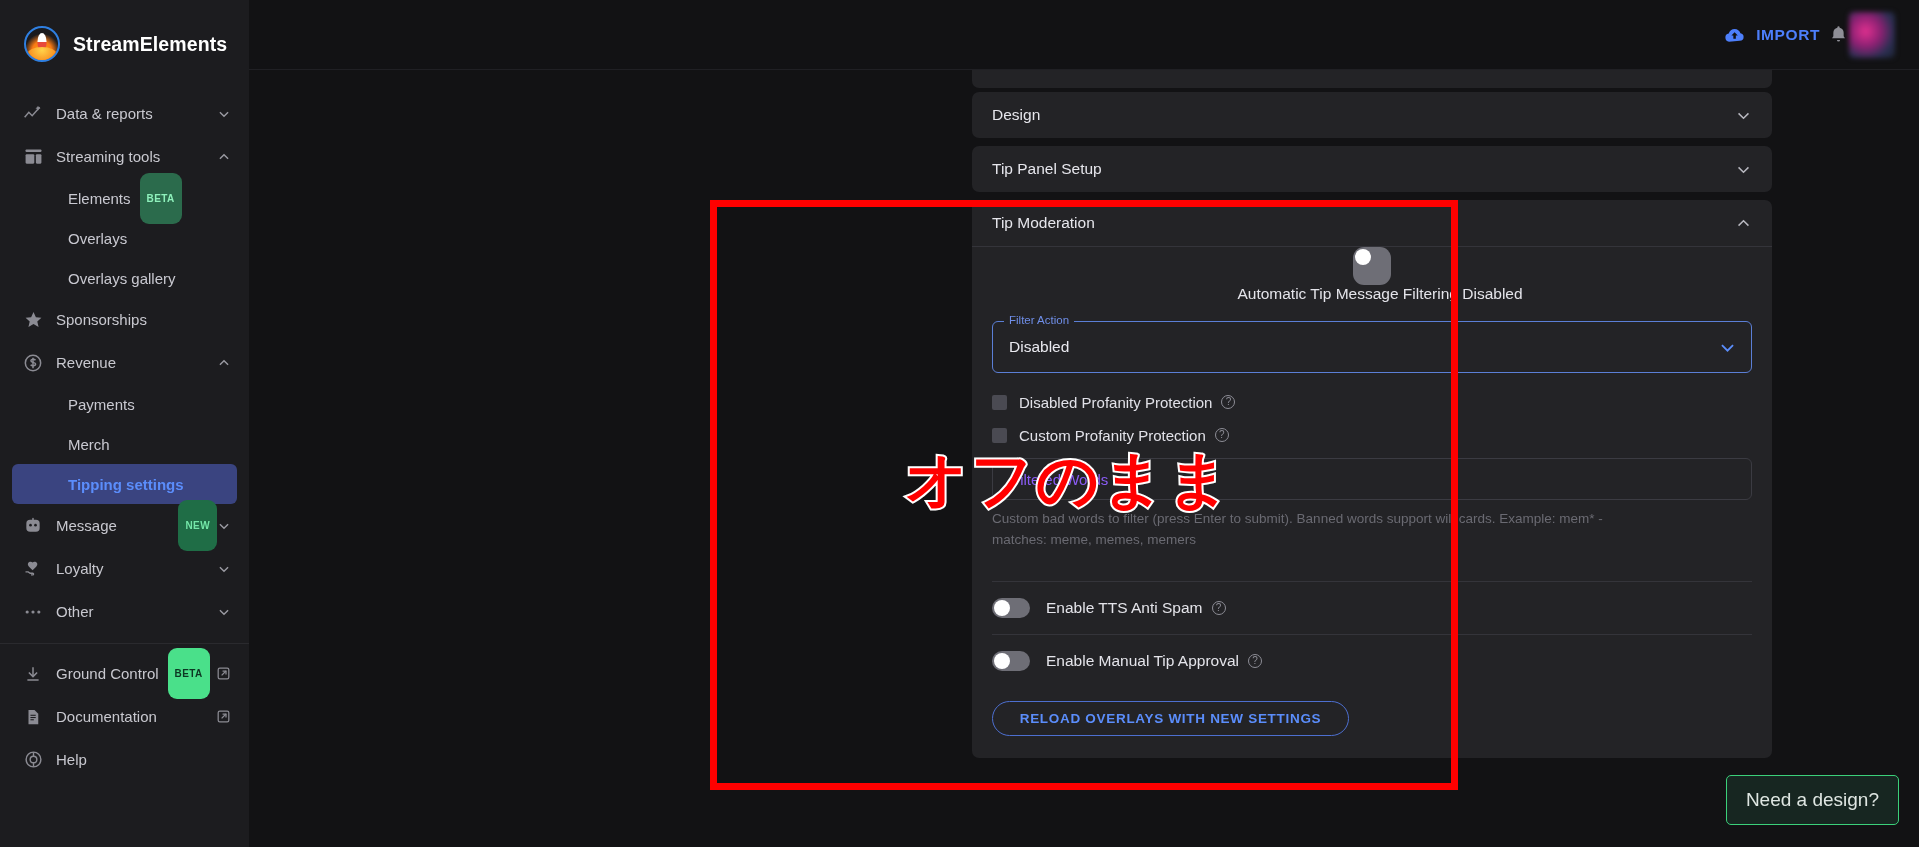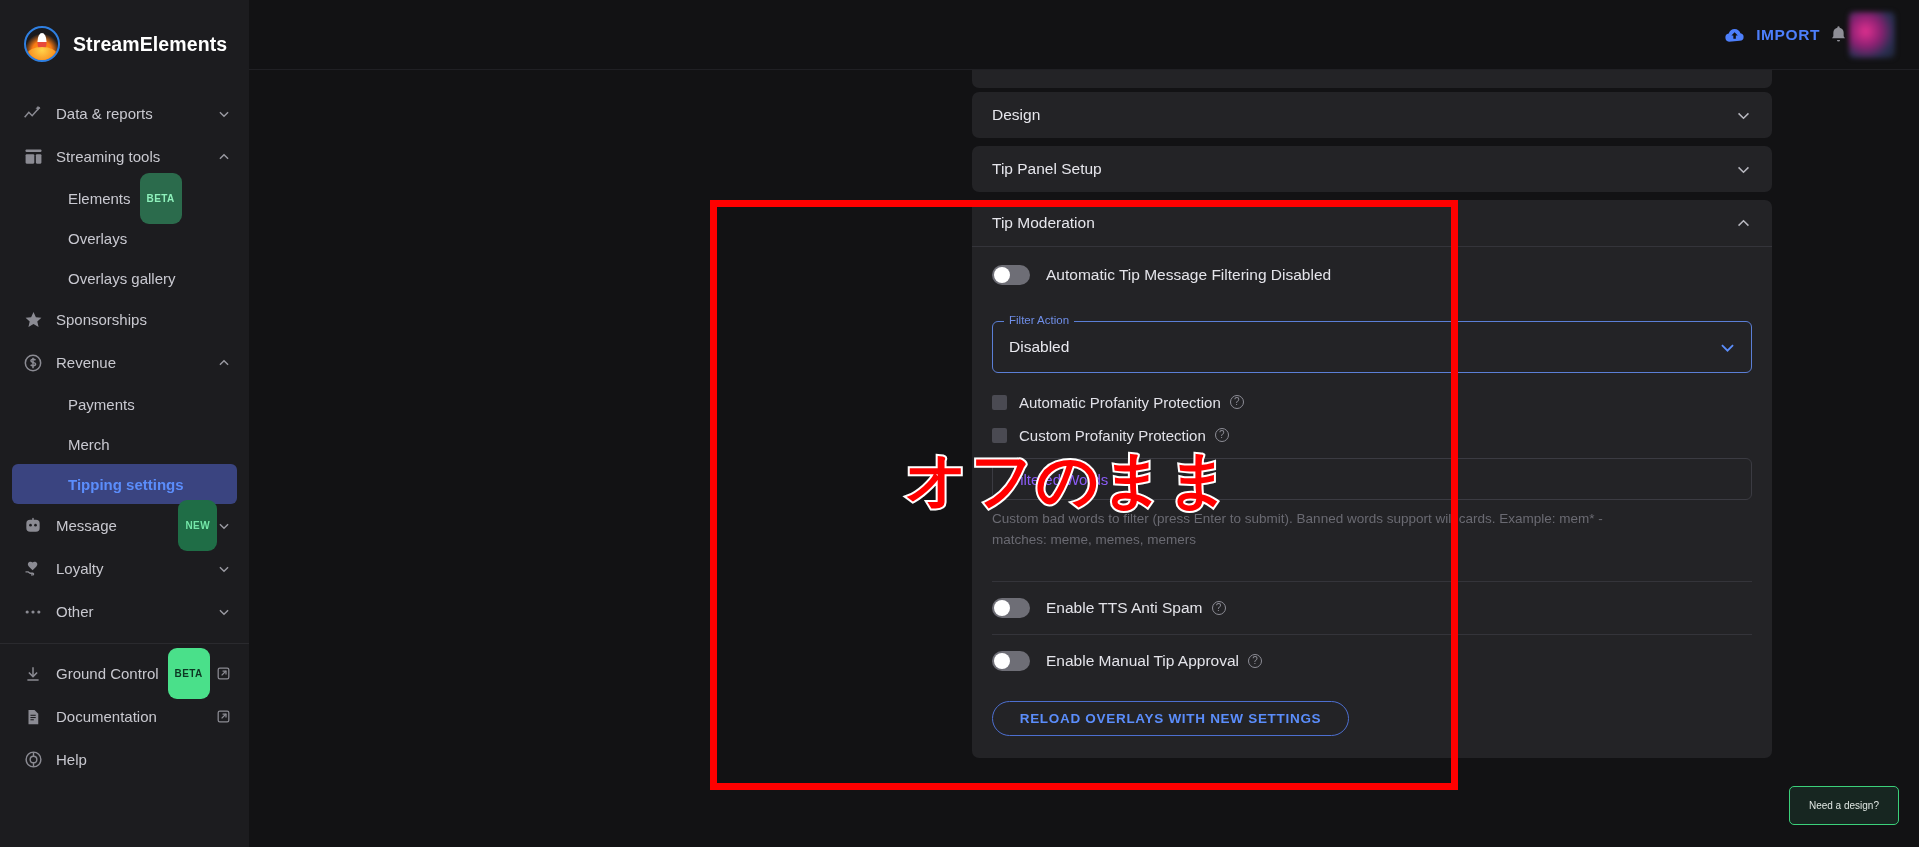--- a/index.html
+++ b/index.html
@@ -103,21 +103,21 @@
     position: absolute; left: 723px; width: 800px;
     background: #232326; border-radius: 7px;
   }
   .acc-head {
     height: 46px; display: flex; align-items: center; justify-content: space-between;
     padding: 0 20px; color: #e6e6ec; font-size: 15.5px; cursor: pointer;
   }
   .acc-chev { color: #b9b9c1; display: flex; }
 
   .tm-body { border-top: 1px solid #34343a; padding: 0 0 22px 0; }
-  .row { display: flex; align-items: center; padding: 0 20px; }
+  .row { display: flex; align-items: center; padding: 0 20px; flex-direction: column; }
 
   .switch {
     width: 38px; height: 20px; border-radius: 11px; background: #6e6e76;
     position: relative; flex: 0 0 38px; cursor: pointer;
   }
   .switch .knob {
     position: absolute; left: 2px; top: 2px; width: 16px; height: 16px;
     border-radius: 50%; background: #ffffff;
   }
   .sw-label { margin-left: 16px; color: #e4e4ea; font-size: 15.5px; }
@@ -182,21 +182,21 @@
     font-size: 62px;
     letter-spacing: 2px;
     font-family: "DejaVu Sans", sans-serif;
     white-space: nowrap;
   }
 
   .need-design {
     position: absolute; right: 20px; bottom: 22px;
     border: 1px solid #3bd07a; border-radius: 5px;
     background: #172621;
-    color: #dfe6e2; font-size: 10px;
+    color: #dfe6e2; font-size: 19px;
     padding: 13px 19px; cursor: pointer;
   }
 </style>
 </head>
 <body>
 
 <div id="app">
 
   <aside class="sidebar">
 
@@ -461,21 +461,21 @@
               <span class="field-value">Disabled</span>
               <span class="field-chev">
                 <svg width="19" height="19" viewBox="0 0 24 24" fill="none" stroke="currentColor" stroke-width="2.3">
                     <polyline points="5,9 12,16 19,9"></polyline>
                   </svg>
               </span>
             </div>
 
             <div class="cbrow">
               <span class="cbox"></span>
-              <span class="cb-label">Automatic Profanity Protection</span>
+              <span class="cb-label">Disabled Profanity Protection</span>
               <span class="qmark">?</span>
             </div>
 
             <div class="cbrow" style="margin-top:3px">
               <span class="cbox"></span>
               <span class="cb-label">Custom Profanity Protection</span>
               <span class="qmark">?</span>
             </div>
 
             <div class="words-input">

